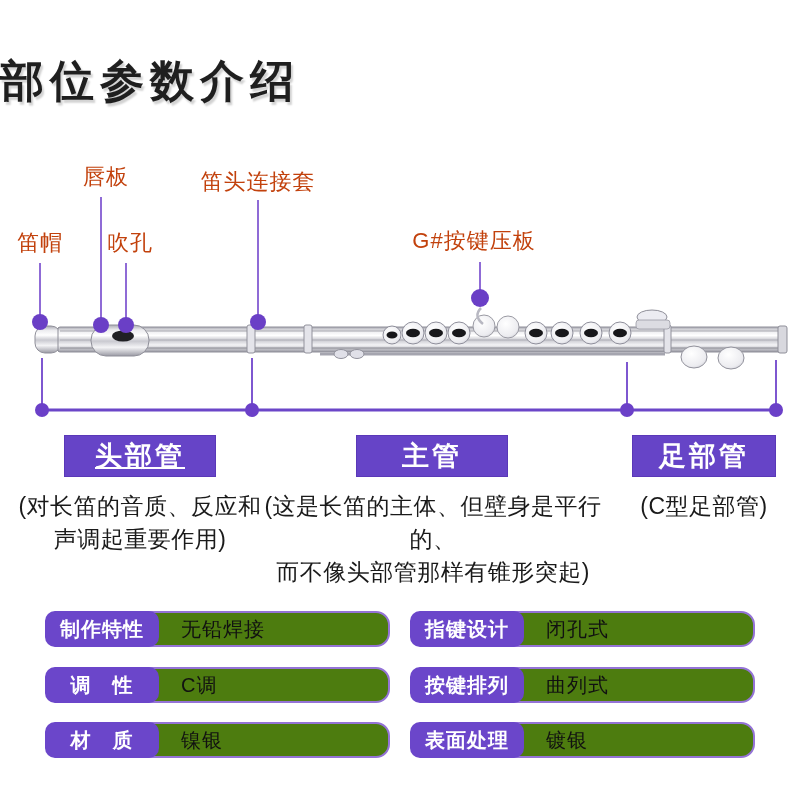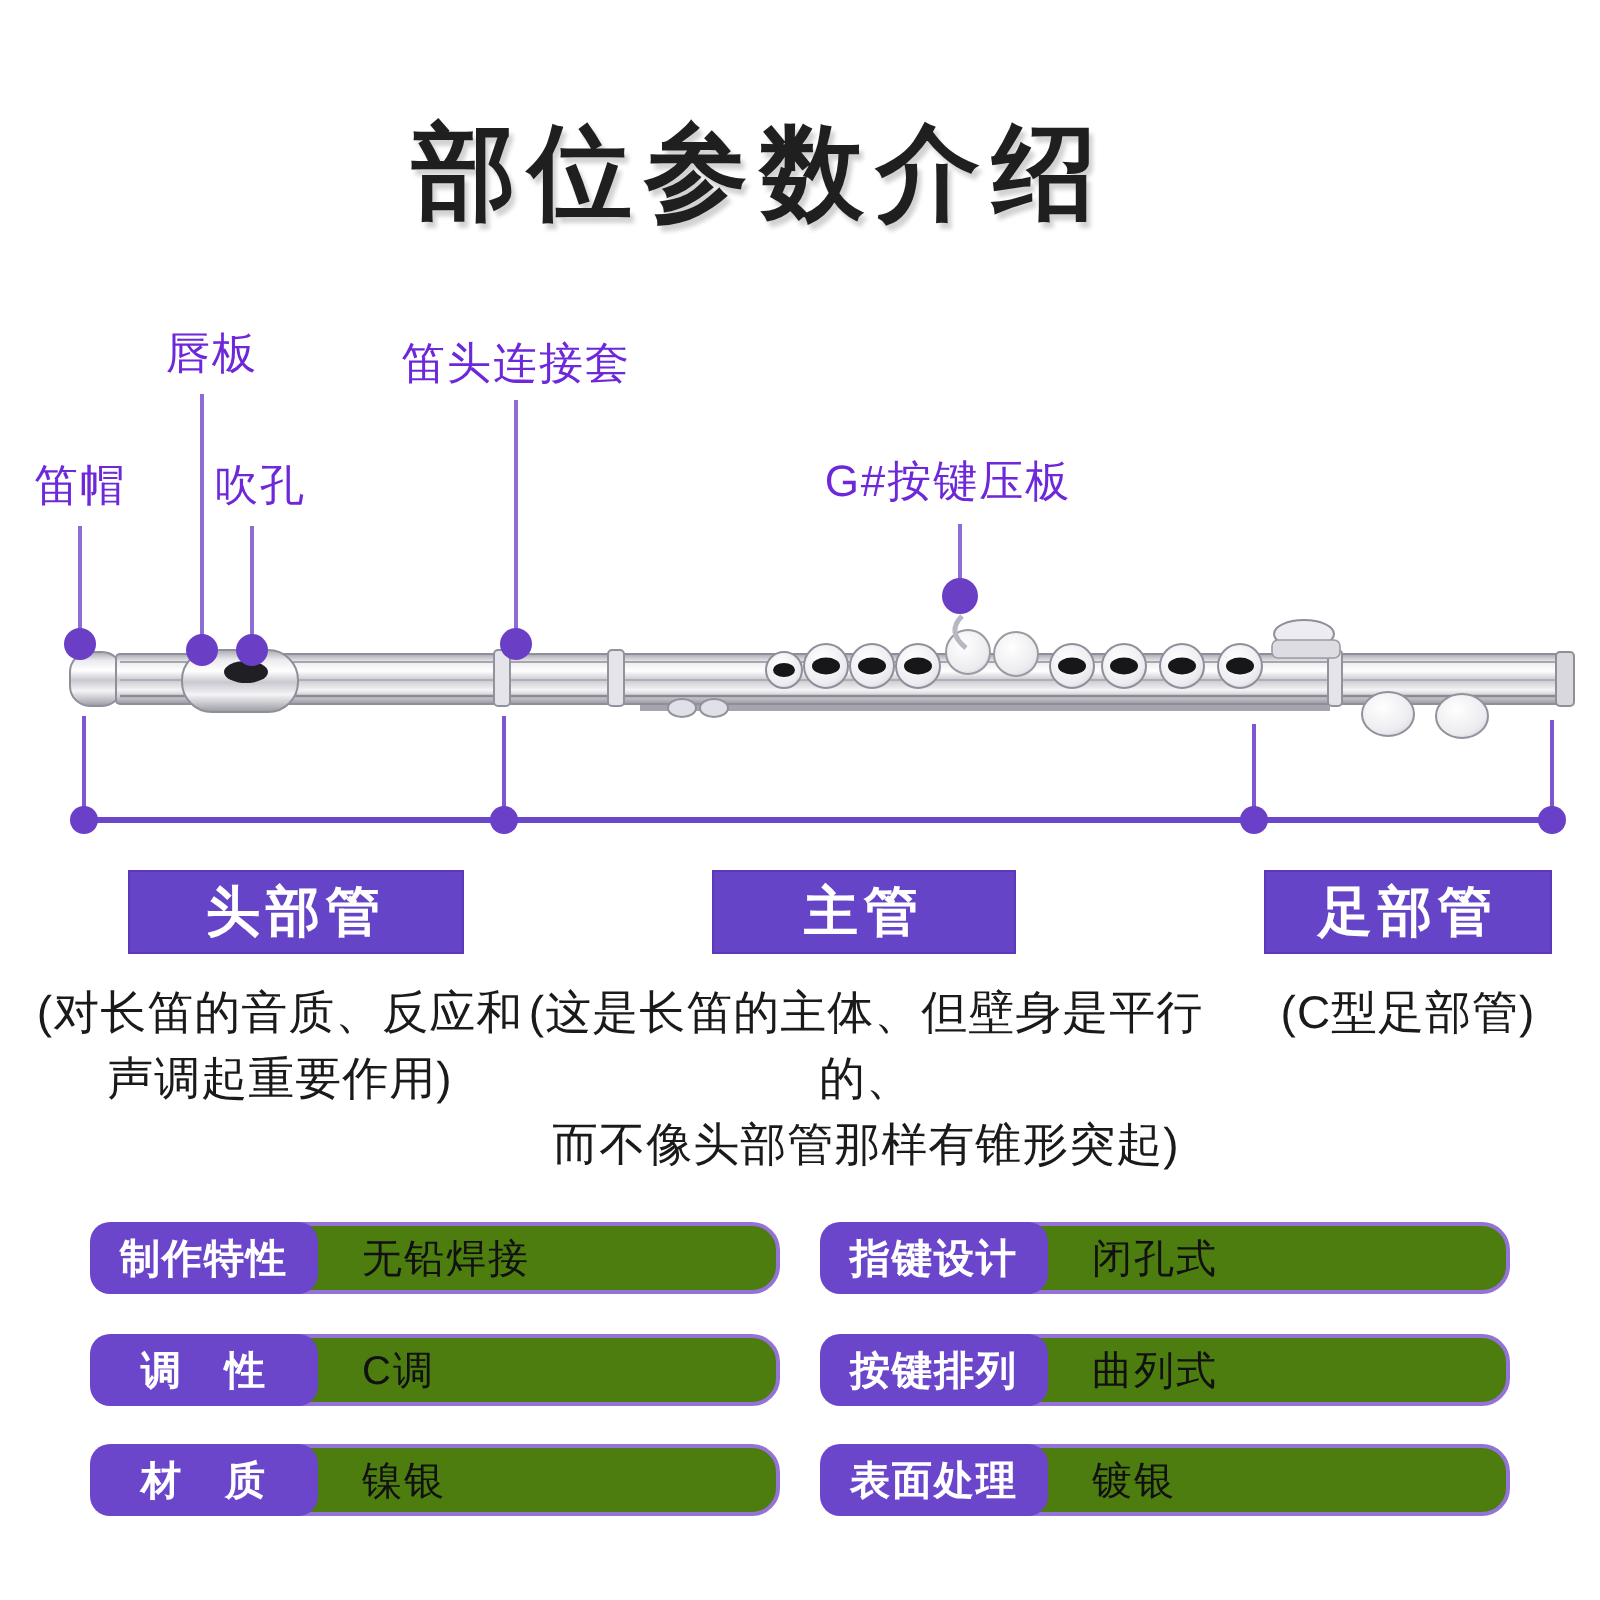--- a/index.html
+++ b/index.html
@@ -3,44 +3,44 @@
 <meta charset="utf-8">
 <style>
   html,body{margin:0;padding:0;}
   body{
     width:800px;height:800px;position:relative;background:#ffffff;
     font-family:"Liberation Sans","DejaVu Sans",sans-serif;
     color:#1a1a1a;overflow:hidden;
   }
   
   .title{
-    position:absolute;left:0;top:52px;width:760px;text-align:center;
-    font-size:52px;font-weight:900;letter-spacing:6px;color:#1f1f1f;
+    position:absolute;left:0;top:52px;width:760px;text-align:left;
+    font-size:44px;font-weight:900;letter-spacing:6px;color:#1f1f1f;
     text-shadow:2px 3px 2px rgba(0,0,0,0.18);
   }
   
   .part-label{
-    position:absolute;font-size:22px;color:#6d28d9;text-align:center;
+    position:absolute;font-size:22px;color:#c2410c;text-align:center;
     letter-spacing:1px;white-space:nowrap;
   }
   .pl-0{left:66px;top:162px;width:80px;}     
   .pl-1{left:190px;top:167px;width:136px;}   
   .pl-2{left:6px;top:228px;width:68px;}      
   .pl-3{left:96px;top:228px;width:68px;}     
   .pl-4{left:402px;top:226px;width:144px;}   
   
   .diagram-svg{position:absolute;left:0;top:150px;width:800px;height:270px;}
   
   .banner{
     position:absolute;top:435px;height:42px;background:#6644C7;
     border:1px solid #5A38B8;box-sizing:border-box;
     display:flex;align-items:center;justify-content:center;
     color:#ffffff;font-size:27px;font-weight:700;letter-spacing:3px;
   }
-  .banner-0{left:64px;width:168px;}
+  .banner-0{left:64px;width:152px;text-decoration:underline;}
   .banner-1{left:356px;width:152px;}
   .banner-2{left:632px;width:144px;}
   
   .desc{
     position:absolute;top:490px;text-align:center;font-size:23px;
     line-height:33px;color:#1a1a1a;letter-spacing:0.5px;
   }
   .desc-0{left:18px;width:244px;}
   .desc-1{left:258px;width:350px;}
   .desc-2{left:616px;width:176px;}

